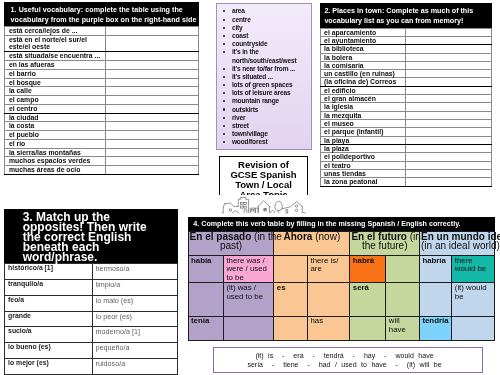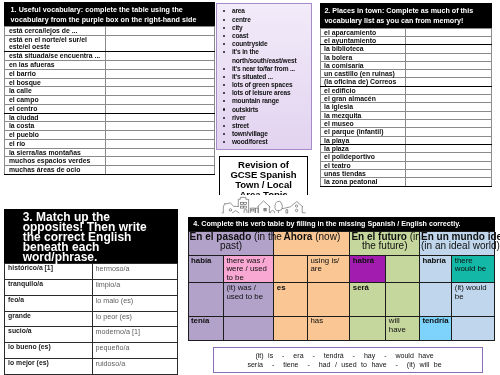--- a/index.html
+++ b/index.html
@@ -50,21 +50,21 @@
   table.v4 tr.r2 td{height:31.2px;margin-top:17px;}
   table.v4 tr.r3 td{height:22.5px;}
 
   
   #wordbank{border:1.4px solid #8a6cb8;box-sizing:border-box;padding:2.5px 0 0 0;background:#fff;}
   #wordbank div{font-size:7.05px;line-height:9.3px;text-align:center;color:#111;white-space:pre;word-spacing:2.5px;padding-right:6px;}
 </style>
 </head>
 <body>
 
-<div class="sec" id="s1" style="left:4px;top:1.5px;width:211px;">
+<div class="sec" id="s1" style="left:4px;top:1.5px;width:195px;">
   <div class="hdr">1. Useful vocabulary: complete the table using the vocabulary from the purple box on the right-hand side</div>
   <table class="vt">
     <colgroup>
         <col style="width:101px">
         <col>
       </colgroup>
     <tbody id="s1rows">
         <tr>
           <td>está cerca/lejos de ...</td>
           <td></td>
@@ -361,22 +361,22 @@
           </td>
           <td class="hd" colspan="2" style="background: rgb(192, 214, 236);">
             <div><b>En un mundo ideal</b></div>
             <div><span class="reg">(in an ideal world)</span></div>
           </td>
         </tr>
         <tr class="r1">
           <td style="background: rgb(178, 162, 201);"><b>había</b></td>
           <td style="background: #f9a8d4;">there was / were / used to be</td>
           <td style="background: rgb(249, 198, 148);"></td>
-          <td style="background: rgb(249, 198, 148);">using is/ are</td>
-          <td style="background: #a21caf;"><b>habrá</b></td>
+          <td style="background: rgb(249, 198, 148);">there is/ are</td>
+          <td style="background: #f97316;"><b>habrá</b></td>
           <td style="background: rgb(197, 215, 156);"></td>
           <td style="background: rgb(192, 214, 236);"><b>habría</b></td>
           <td style="background: #14b8a6;">there would be</td>
         </tr>
         <tr class="r2">
           <td style="background: rgb(178, 162, 201);"></td>
           <td style="background: rgb(178, 162, 201);">(it) was / used to be</td>
           <td style="background: rgb(249, 198, 148);"><b>es</b></td>
           <td style="background: rgb(249, 198, 148);"></td>
           <td style="background: rgb(197, 215, 156);"><b>será</b></td>

